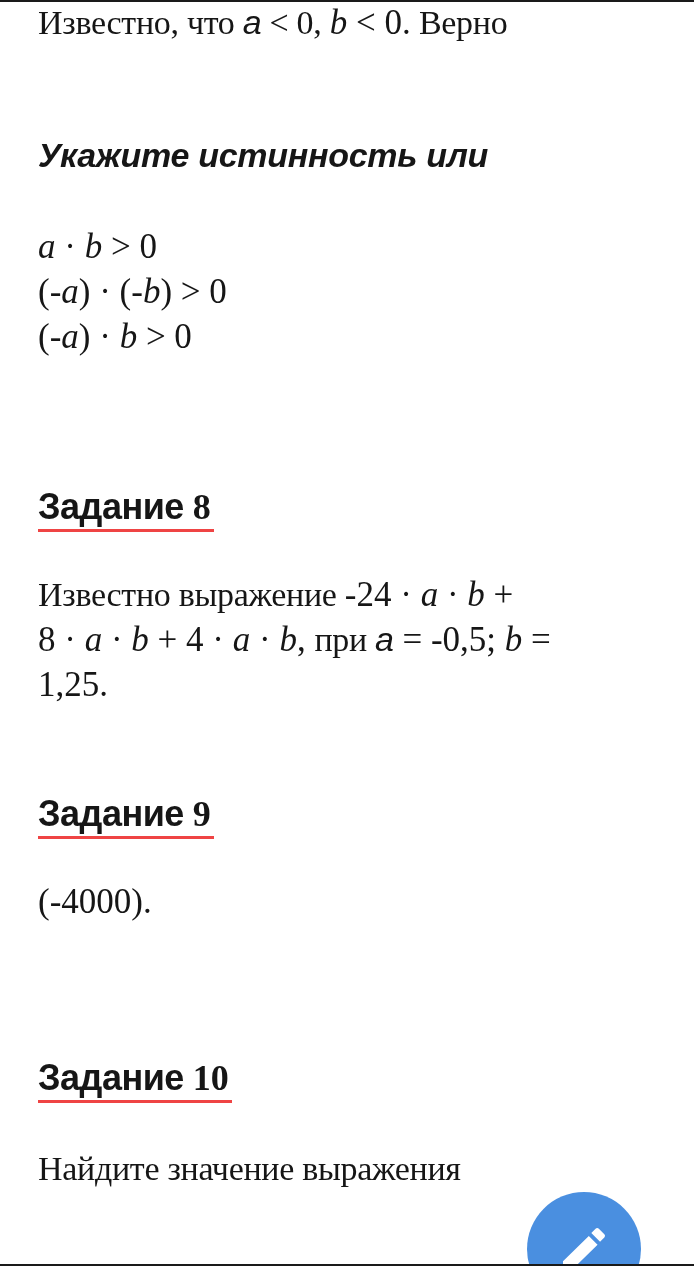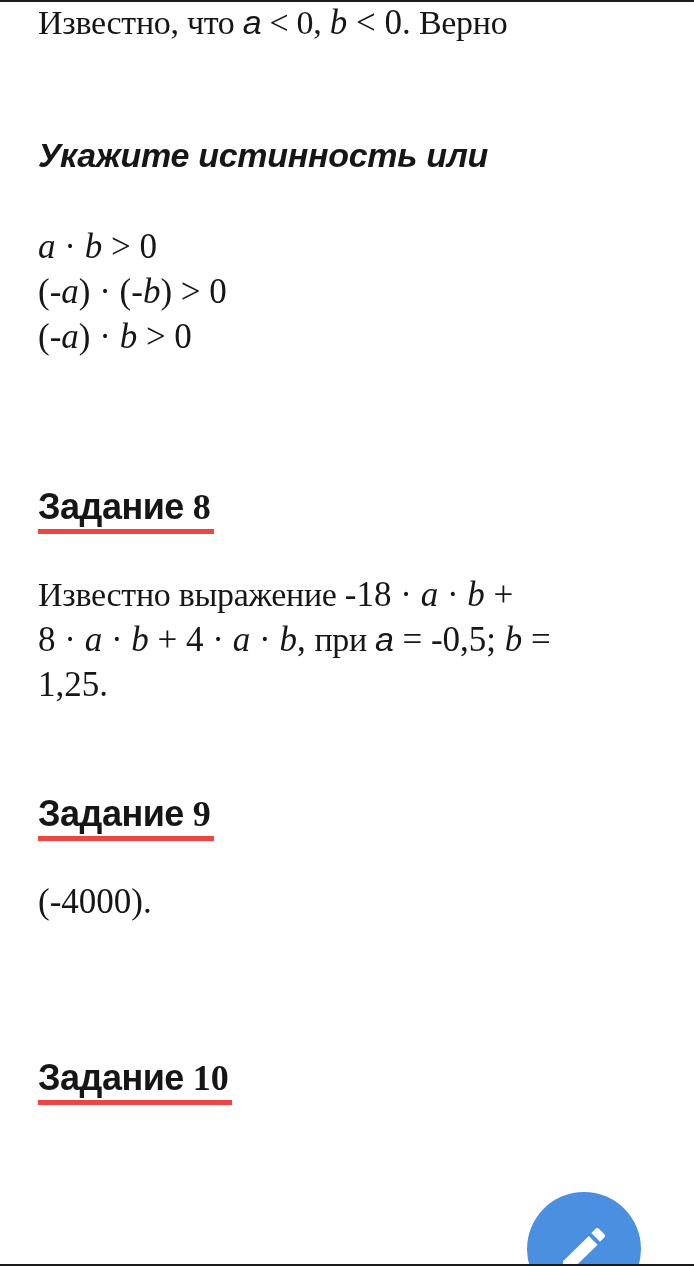--- a/index.html
+++ b/index.html
@@ -50,21 +50,21 @@
   }
   .options .line { line-height: 45px; }
 
   .task-heading {
     font-size: 36px;
     font-weight: bold;
     line-height: 40px;
   }
   .task-heading .underline-wrap {
     display: inline-block;
-    border-bottom: 5px solid #ef4444;
+    border-bottom: 3px solid #ef4444;
     padding-bottom: 2px;
     padding-right: 3px;
   }
   .heading-word { letter-spacing: -0.5px; }
   .heading-number {
     font-family: "Liberation Serif", serif;
     margin-left: 9px;
   }
   .h-8  { top: 487px; }
   .b-8  { top: 572px; }
@@ -109,36 +109,37 @@
 <div class="block options">
     <div class="line"><span class="s-serif-i">a</span><span class="s-serif"> · </span><span class="s-serif-i">b</span><span class="s-serif"> &gt; 0</span></div>
     <div class="line"><span class="s-serif">(-</span><span class="s-serif-i">a</span><span class="s-serif">) · (-</span><span class="s-serif-i">b</span><span class="s-serif">) &gt; 0</span></div>
     <div class="line"><span class="s-serif">(-</span><span class="s-serif-i">a</span><span class="s-serif">) · </span><span class="s-serif-i">b</span><span class="s-serif"> &gt; 0</span></div>
   </div>
 
 <div class="block task-heading h-8">
   <span class="underline-wrap"><span class="heading-word">Задание</span><span class="heading-number">8</span></span>
 </div>
 <div class="block task-body b-8">
-    <div class="line"><span class="s-sans">Известно выражение </span><span class="s-serif">-18 · </span><span class="s-serif-i">a</span><span class="s-serif"> · </span><span class="s-serif-i">b</span><span class="s-serif"> +</span></div>
+    <div class="line"><span class="s-sans">Известно выражение </span><span class="s-serif">-24 · </span><span class="s-serif-i">a</span><span class="s-serif"> · </span><span class="s-serif-i">b</span><span class="s-serif"> +</span></div>
     <div class="line"><span class="s-serif">8 · </span><span class="s-serif-i">a</span><span class="s-serif"> · </span><span class="s-serif-i">b</span><span class="s-serif"> + 4 · </span><span class="s-serif-i">a</span><span class="s-serif"> · </span><span class="s-serif-i">b</span><span class="s-serif">, </span><span class="s-sans">при </span><span class="s-sans-i">a</span><span class="s-serif"> = -0,5; </span><span class="s-serif"> </span><span class="s-serif-i">b</span><span class="s-serif"> =</span></div>
     <div class="line"><span class="s-serif">1,25.</span></div>
   </div>
 
 <div class="block task-heading h-9">
   <span class="underline-wrap"><span class="heading-word">Задание</span><span class="heading-number">9</span></span>
 </div>
 <div class="block task-body b-9">
     <div class="line"><span class="s-serif">(-4000).</span></div>
   </div>
 
 <div class="block task-heading h-10">
   <span class="underline-wrap"><span class="heading-word">Задание</span><span class="heading-number">10</span></span>
 </div>
 <div class="block task-body b-10">
+    <div class="line"><span class="s-sans">Найдите значение выражения</span></div>
   </div>
 
 <button class="fab" style="background: rgb(74, 143, 224);">
   <svg width="56" height="56" viewBox="0 0 24 24">
     <path fill="#ffffff" d="M3 17.25V21h3.75L17.81 10.19l-3.75-3.75L3 17.25zM20.71 7.04c.39-.39.39-1.02 0-1.41l-2.34-2.34c-.39-.39-1.02-.39-1.41 0l-1.83 1.83 3.75 3.75 1.83-1.83z"></path>
   </svg>
 </button>
 
 <div class="edge-line edge-bottom"></div>
 

